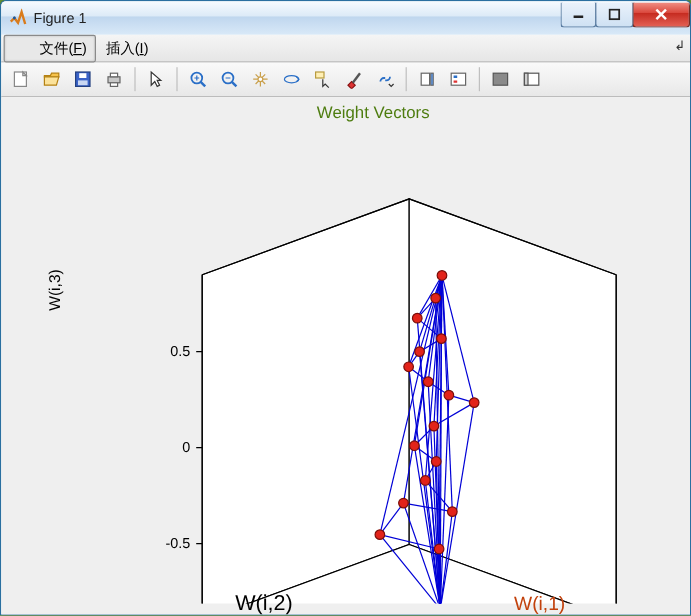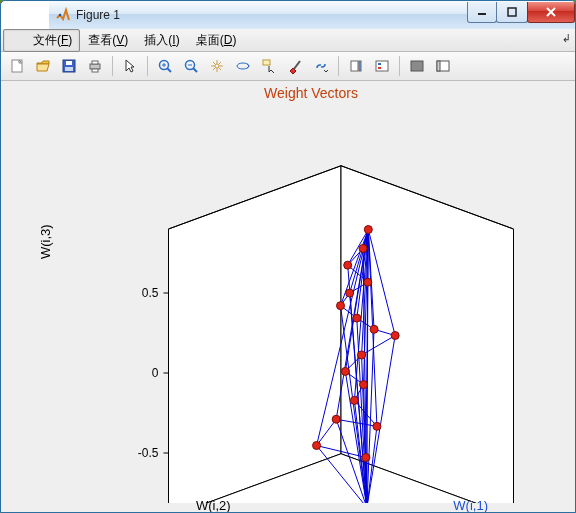--- a/index.html
+++ b/index.html
@@ -1,43 +1,43 @@
 <!DOCTYPE html>
 <html><head>
 <meta charset="utf-8">
 <style>
   html,body{margin:0;padding:0;font-family:"Microsoft YaHei","Segoe UI",Tahoma,sans-serif;font-size:12px;background:#6b9e3a;}
   .window{width:576px;height:513px;box-sizing:border-box;background:#fff;border:1px solid #2a6fa0;border-radius:5px 5px 0 0;overflow:hidden;display:flex;flex-direction:column;box-shadow:0 0 4px rgba(0,0,0,.4);}
   
-  .titlebar{height:28px;background:linear-gradient(#f7fbff,#dceaf7 45%,#bfd6ee 46%,#d9e9f8);display:flex;align-items:center;padding:0 0 0 6px;color:#1b1b1b;position:relative;margin-left:48px;}
+  .titlebar{height:28px;background:linear-gradient(#f7fbff,#dceaf7 45%,#bfd6ee 46%,#d9e9f8);display:flex;align-items:center;padding:0 0 0 6px;color:#1b1b1b;position:relative;}
   .titlebar .appicon{width:16px;height:16px;margin-right:5px;display:flex;align-items:center;justify-content:center;}
   .titlebar .title{flex:1;font-size:12px;color:#222;}
   .winbtns{display:flex;height:20px;margin-top:-6px;}
   .winbtn{width:30px;height:20px;border:1px solid #5a7ca0;border-top:none;margin-left:-1px;background:linear-gradient(#eaf2fb,#cfe1f3);display:flex;align-items:center;justify-content:center;border-radius:0 0 3px 3px;cursor:default;}
   .winbtn.min{width:28px;}
   .winbtn.close{width:46px;background:linear-gradient(#f08f84,#d9453a 45%,#c62c21 46%,#e36055);border-color:#7a2c24;}
   .winbtn svg{display:block;}
   
   .menubar{height:22px;background:linear-gradient(#f5f5f5,#e6e6e6);border-bottom:1px solid #b9b9b9;display:flex;align-items:center;padding:0 2px;position:relative;}
   .menuitem{padding:2px 7px;color:#000;cursor:default;border:1px solid transparent;border-radius:2px;}
   .menuitem.active{border:1px solid #8a8a8a;background:#e8e8e8;box-shadow:inset 0 0 2px rgba(0,0,0,.2);padding-left:29px;}
   .menuitem u{text-decoration:underline;}
   .menuchevron{position:absolute;right:4px;top:3px;font-size:11px;color:#333;}
   
   .toolbar{height:28px;background:linear-gradient(#fafafa,#e8e8e8);border-bottom:1px solid #bcbcbc;display:flex;align-items:center;padding:0 3px;}
   .tbtn{width:22px;height:22px;margin:0 1px;display:flex;align-items:center;justify-content:center;border:1px solid transparent;border-radius:2px;cursor:default;}
   .tsep{width:1px;height:20px;background:#bfbfbf;margin:0 4px;}
   
   .figarea{flex:1;background:#efefef;position:relative;}
   .axes{position:absolute;left:95px;top:8px;width:430px;height:420px;}
-  .charttitle{position:absolute;left:0;right:0;top:-4px;text-align:center;font-size:14px;color:#c2410c;}
+  .charttitle{position:absolute;left:0;right:0;top:-4px;text-align:center;font-size:14px;color:#4d7c0f;}
   svg.plot{position:absolute;left:0;top:14px;}
   .zlabel{position:absolute;left:-58px;top:170px;transform:rotate(-90deg);transform-origin:left top;font-size:13px;color:#000;}
-  .xlabel{position:absolute;right:38px;bottom:-4px;font-size:13px;color:#1d4ed8;}
-  .ylabel{position:absolute;left:100px;bottom:-4px;font-size:13px;color:#000;}
+  .xlabel{position:absolute;right:55px;bottom:-4px;font-size:16px;color:#c2410c;}
+  .ylabel{position:absolute;left:100px;bottom:-4px;font-size:18px;color:#000;}
 </style>
 </head>
 <body>
 
 <div class="window">
 
   <div class="titlebar">
     <span class="appicon">
       <svg width="16" height="16" viewBox="0 0 16 16">
           <path d="M2 11 L5 8 L8 12 L11 3 L14 13" fill="none" stroke="#d97b1c" stroke-width="2"></path>
@@ -60,23 +60,21 @@
           <svg width="12" height="10">
             <line x1="2" y1="1" x2="10" y2="9" stroke="#fff" stroke-width="2"></line>
             <line x1="10" y1="1" x2="2" y2="9" stroke="#fff" stroke-width="2"></line>
           </svg>
         </div>
     </div>
   </div>
 
   <div class="menubar">
     <span class="menuitem active"><span>文件</span>(<u>F</u>)</span>
-    <span class="menuitem"><span>查看</span>(<u>V</u>)</span>
     <span class="menuitem"><span>插入</span>(<u>I</u>)</span>
-    <span class="menuitem"><span>桌面</span>(<u>D</u>)</span>
     <span class="menuchevron">↲</span>
   </div>
 
   <div class="toolbar">
     <span class="tbtn">
         <svg width="16" height="16">
           <rect x="3" y="2" width="10" height="12" fill="#fff" stroke="#888"></rect>
           <path d="M10 2 L13 5 L10 5 Z" fill="#ddd" stroke="#888"></path>
         </svg>
       </span>

